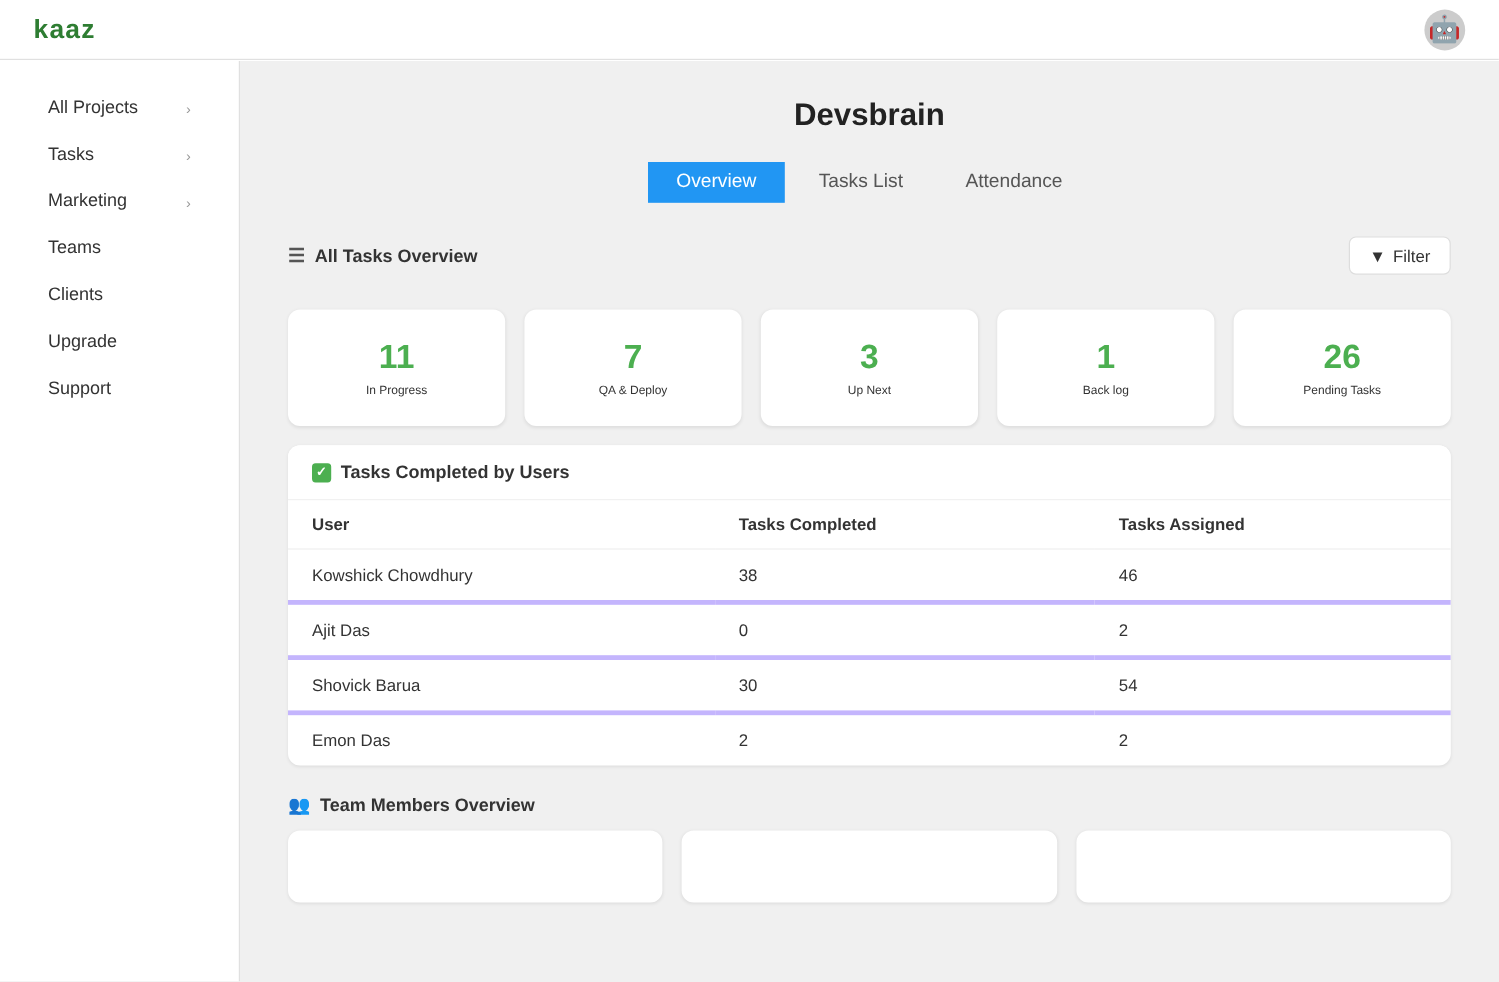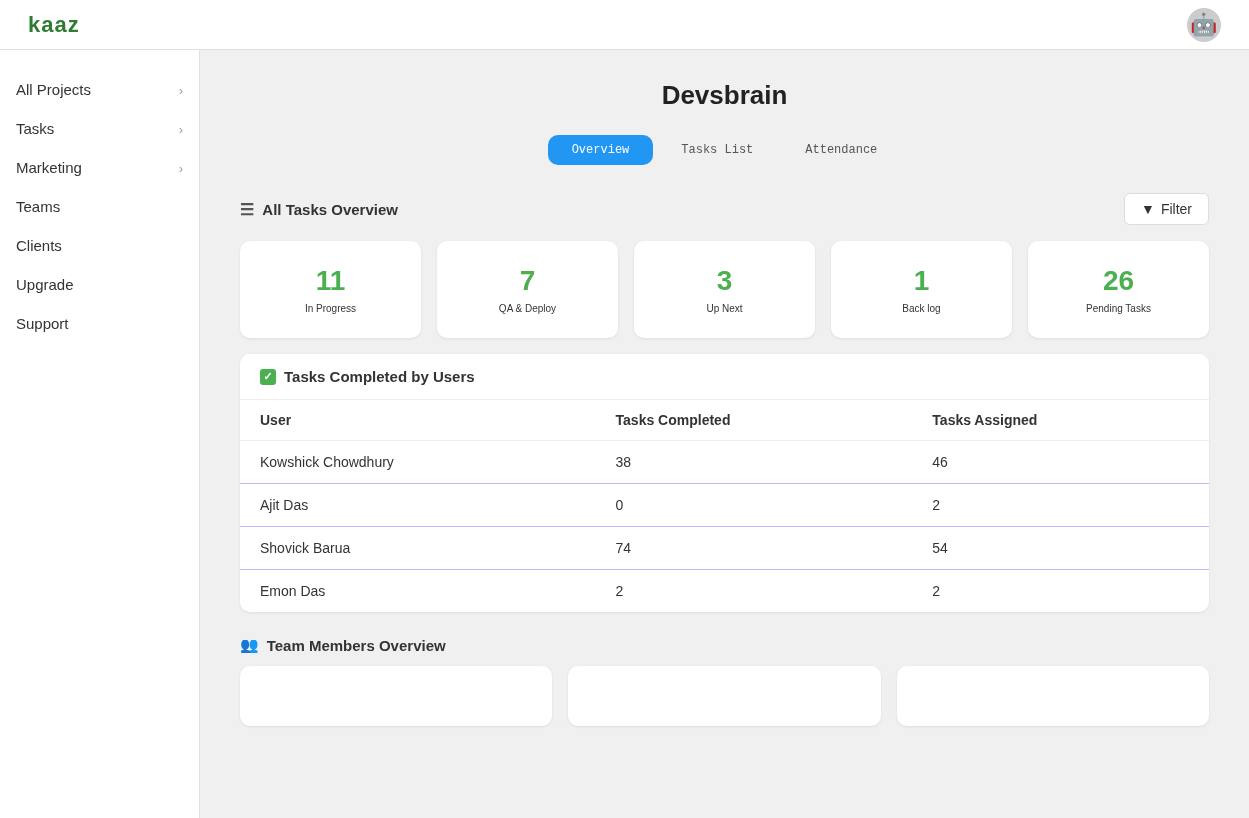--- a/index.html
+++ b/index.html
@@ -43,21 +43,21 @@
 
     
     .sidebar {
       width: 200px;
       background: #fff;
       border-right: 1px solid #e0e0e0;
       padding: 20px 0;
       flex-shrink: 0;
     }
     .sidebar-item {
-      padding: 11px 16px;
+      padding: 11px 40px;
       cursor: pointer;
       font-size: 15px;
       color: #333;
       display: flex;
       align-items: flex-end;
       justify-content: space-between;
     }
     .sidebar-item .chevron {
       font-size: 12px;
       color: #999;
@@ -79,27 +79,26 @@
 
     
     .tabs {
       display: flex;
       justify-content: center;
       gap: 4px;
       margin-bottom: 28px;
     }
     .tab {
       padding: 8px 24px;
-      border-radius: 10px;
+      border-radius: 0;
       cursor: pointer;
-      font-size: 12px;
+      font-size: 16px;
       border: none;
       background: transparent;
       color: #555;
-      font-family: Liberation Mono, monospace;
     }
     .tab.active {
       background: #2196f3;
       color: #fff;
     }
 
     
     .section-header {
       display: flex;
       align-items: center;
@@ -139,20 +138,21 @@
       margin-bottom: 16px;
     }
     .stat-card {
       background: #fff;
       border-radius: 10px;
       padding: 24px 44px;
       min-width: 160px;
       flex: 1;
       text-align: center;
       box-shadow: 0 1px 3px rgba(0,0,0,0.08);
+      margin-top: 13px;
     }
     .stat-number {
       font-size: 28px;
       font-weight: 700;
       color: #4caf50;
       margin-bottom: 6px;
     }
     .stat-label {
       font-size: 10px;
       font-weight: 400;
@@ -211,21 +211,21 @@
       text-align: left;
       font-size: 14px;
       font-weight: 600;
       color: #333;
       border-bottom: 1px solid #eee;
     }
     td {
       padding: 13px 20px;
       font-size: 14px;
       color: #333;
-      border-bottom: 1px solid #c4b5fd;
+      border-bottom: 4px solid #c4b5fd;
     }
     tr:last-child td { border-bottom: none; }
 
     
     .team-section-header {
       display: flex;
       align-items: center;
       gap: 8px;
       font-size: 15px;
       font-weight: 600;
@@ -352,21 +352,21 @@
               <td>38</td>
               <td>46</td>
             </tr>
             <tr>
               <td>Ajit Das</td>
               <td>0</td>
               <td>2</td>
             </tr>
             <tr>
               <td>Shovick Barua</td>
-              <td>74</td>
+              <td>30</td>
               <td>54</td>
             </tr>
             <tr>
               <td>Emon Das</td>
               <td>2</td>
               <td>2</td>
             </tr>
           </tbody>
       </table>
     </div>

